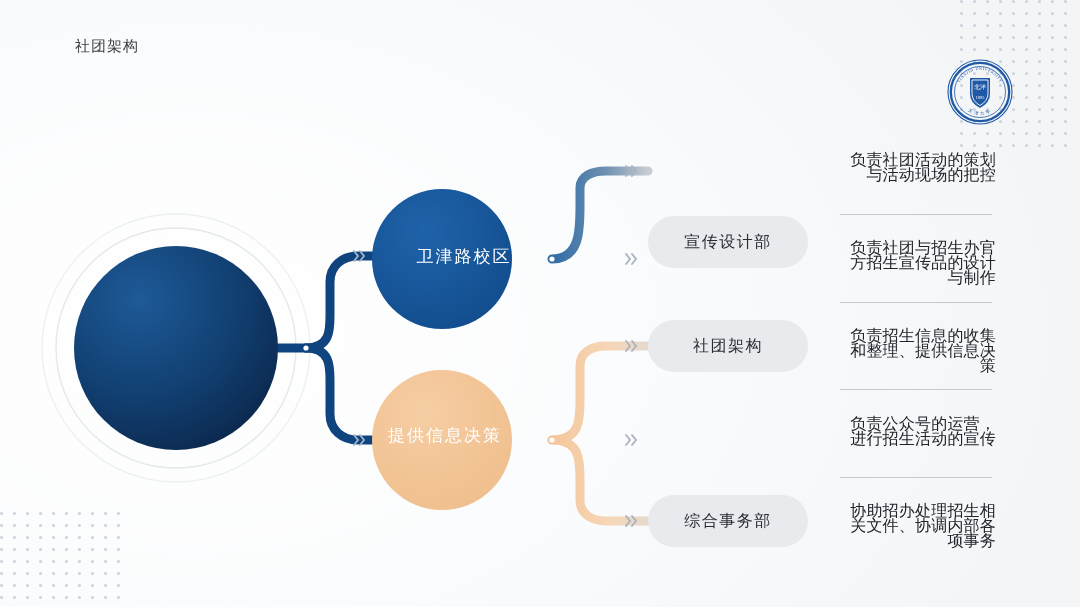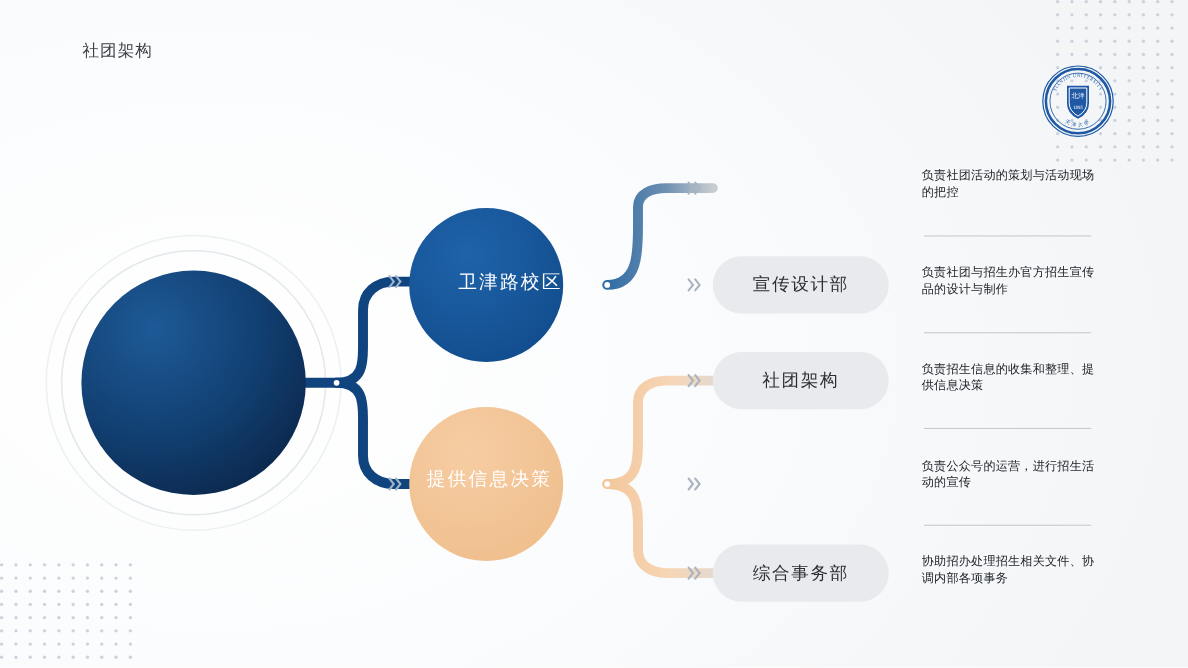--- a/index.html
+++ b/index.html
@@ -62,22 +62,23 @@
   .pill{
     position:absolute;width:160px;height:52px;border-radius:26px;
     background:#e8eaed;
     display:flex;align-items:center;justify-content:center;
     font-size:16px;color:#2a2e33;letter-spacing:1.5px;
     font-family:"DejaVu Sans","Liberation Sans",sans-serif;
   }
   
   .desc{
     position:absolute;left:838px;width:158px;
-    font-size:11px;line-height:15px;color:#20252b;letter-spacing:0.2px;
+    font-size:16px;line-height:15px;color:#20252b;letter-spacing:0.2px;
     font-family:"DejaVu Sans","Liberation Sans",sans-serif;
+    text-align:right;
   }
   .divider{
     position:absolute;left:840px;width:152px;height:1px;background:#c6cbd1;
   }
 </style>
 </head>
 <body>
 
 <div class="slide">
 
@@ -396,21 +397,21 @@
 
     <circle cx="176" cy="348" r="102" fill="url(#rootGrad)"></circle>
 
     <circle cx="442" cy="259" r="70" fill="url(#campusAGrad)"></circle>
     <circle cx="442" cy="440" r="70" fill="url(#campusBGrad)"></circle>
   </svg>
 
   <div class="node-label campus-label" id="campus-a-label">卫津路校区</div>
   <div class="node-label campus-label" id="campus-b-label">提供信息决策</div>
 
-  <div class="pill" style="left:648px;top:233px;">宣传设计部</div>
+  <div class="pill" style="left:648px;top:216px;">宣传设计部</div>
   <div class="pill" style="left:648px;top:320px;">社团架构</div>
   <div class="pill" style="left:648px;top:495px;">综合事务部</div>
 
   <div class="desc" style="top:152px;">负责社团活动的策划与活动现场的把控</div>
   <div class="desc" style="top:240px;">负责社团与招生办官方招生宣传品的设计与制作</div>
   <div class="desc" style="top:416px;">负责公众号的运营，进行招生活动的宣传</div>
   <div class="desc" style="top:328px;">负责招生信息的收集和整理、提供信息决策</div>
   <div class="desc" style="top:503px;">协助招办处理招生相关文件、协调内部各项事务</div>
 
   <div class="divider" style="top:214px;"></div>

